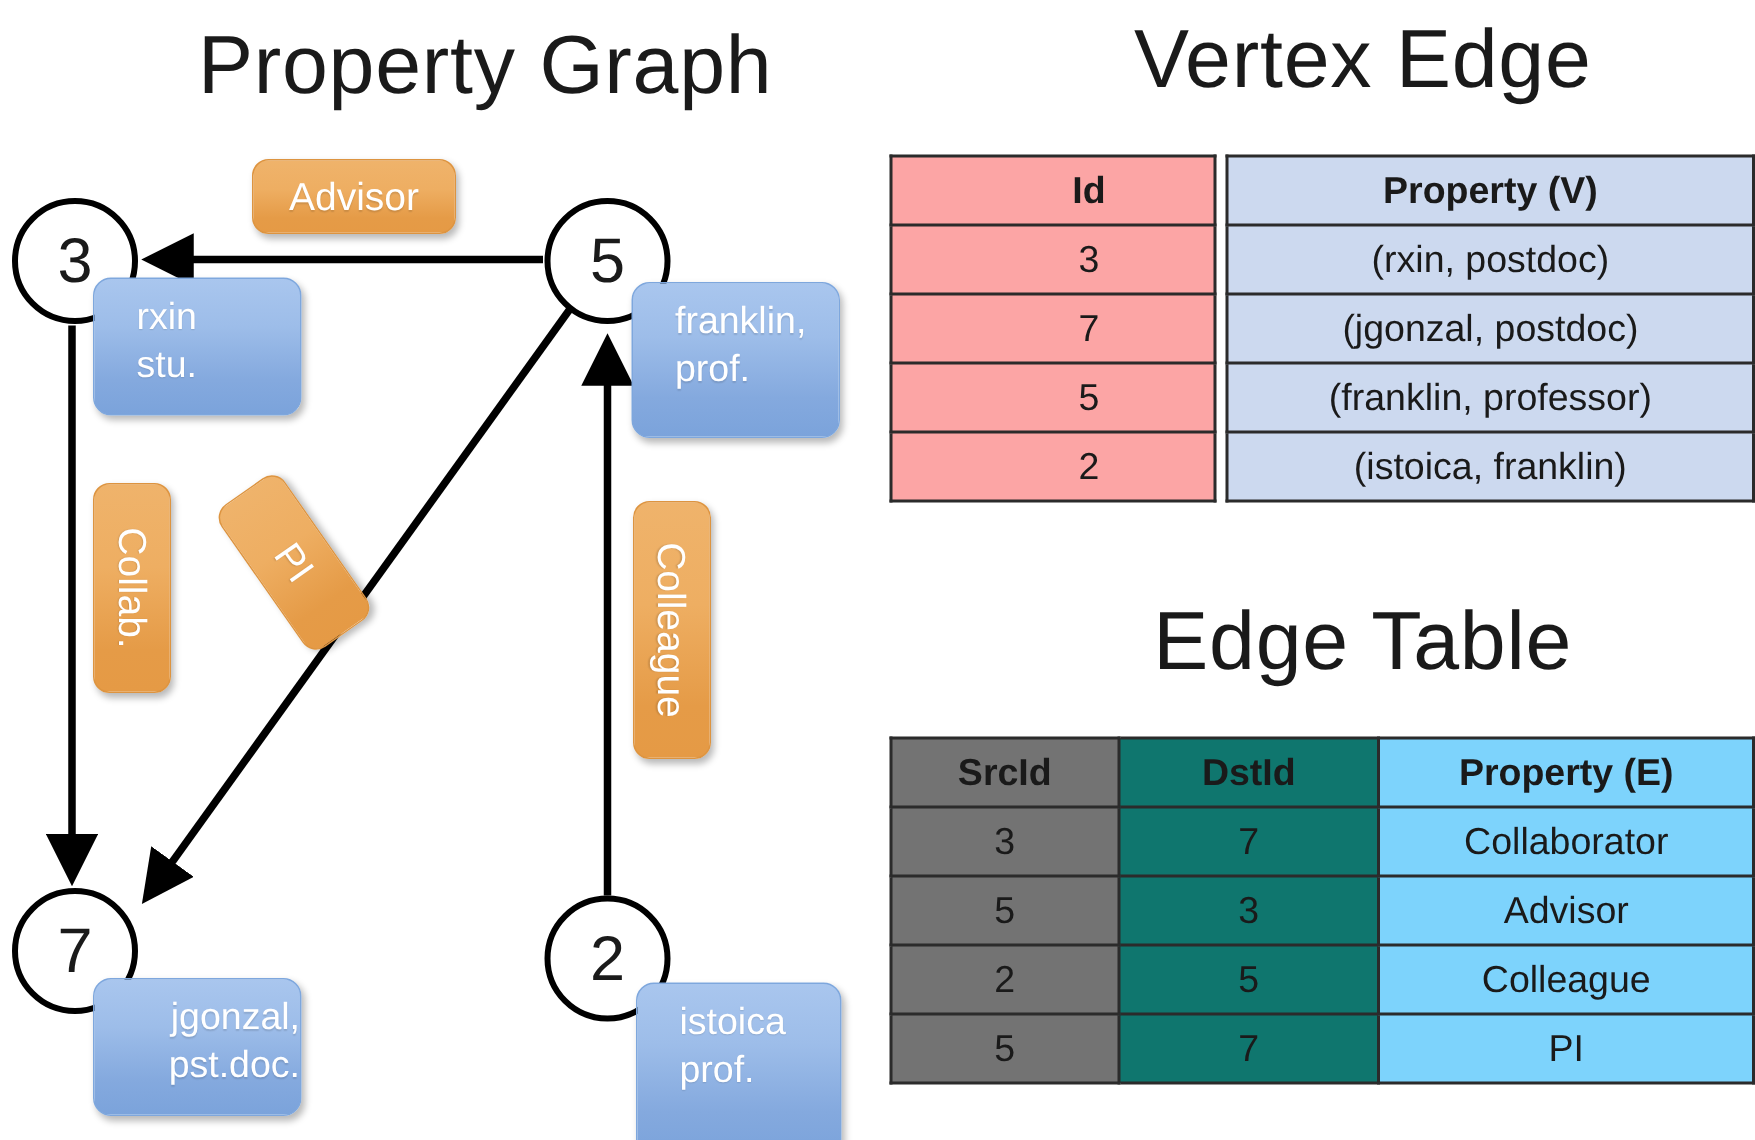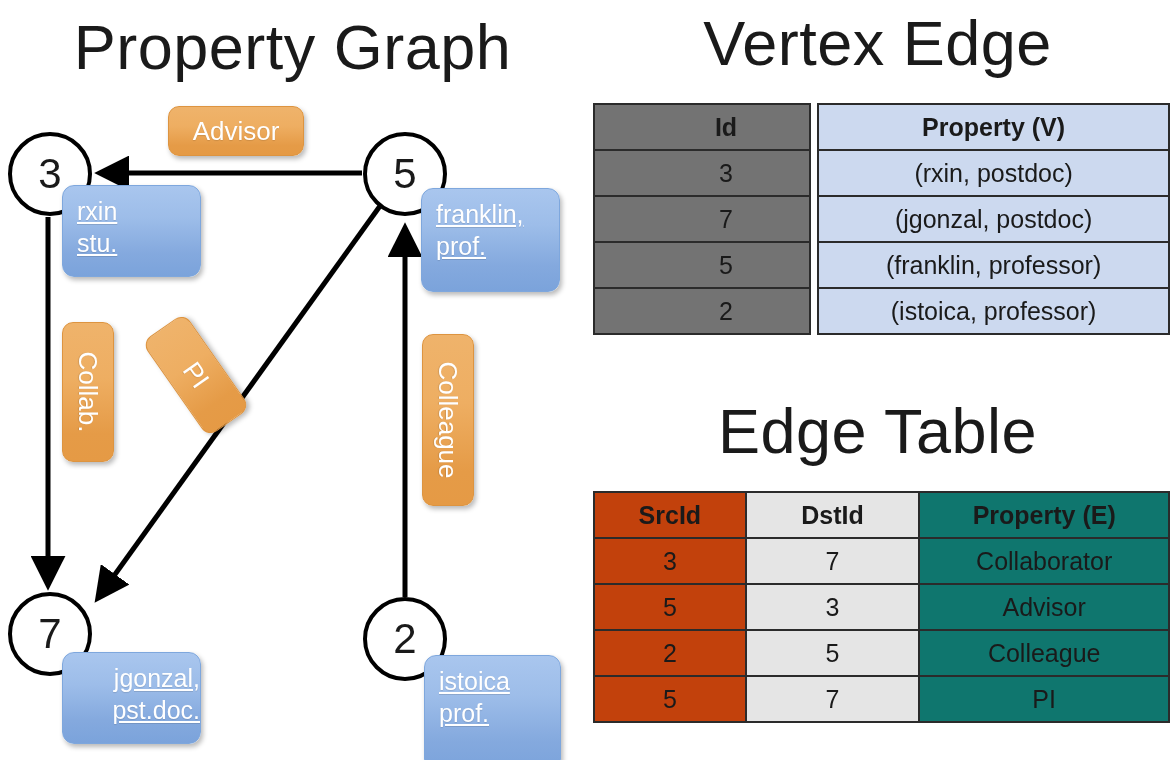--- a/index.html
+++ b/index.html
@@ -14,26 +14,27 @@
     overflow: hidden;
     font-family: "Liberation Sans", sans-serif;
     color: #000000;
   }
 
   
   .title {
     position: absolute;
     font-family: "Liberation Sans", sans-serif;
     font-weight: 300;
-    font-size: 63px;
+    font-size: 55px;
     line-height: 1;
     letter-spacing: 0.5px;
     color: #1a1a1a;
     white-space: nowrap;
     text-align: center;
+    padding-left: 31px;
   }
   #title-property-graph { left: 0; top: 16px; width: 585px; }
   #title-vertex-table   { left: 585px; top: 12px; width: 585px; }
   #title-edge-table     { left: 585px; top: 400px; width: 585px; }
 
   
   #graph-panel {
     position: absolute;
     left: 0; top: 0;
     width: 585px; height: 760px;
@@ -73,23 +74,22 @@
     box-sizing: border-box;
     border-radius: 12px;
     background: linear-gradient(180deg, #a9c6ee 0%, #9dbde9 35%, #84a9de 75%, #7ba3db 100%);
     border: 1px solid #7ea7dd;
     box-shadow: 2px 3px 5px rgba(0,0,0,0.28);
     color: #ffffff;
     font-family: "Liberation Sans", sans-serif;
     font-weight: 300;
     font-size: 25px;
     line-height: 1.28;
-    padding: 9px 0 0 14px;
+    padding: 9px 0 0 28px;
     text-shadow: 0 1px 1px rgba(0,0,0,0.12);
-    text-decoration: underline;
   }
   #pbox-rxin     { left: 62px;  top: 185px; width: 139px; height: 92px; }
   #pbox-franklin { left: 421px; top: 188px; width: 139px; height: 104px; }
   #pbox-jgonzal  { left: 62px;  top: 652px; width: 139px; height: 92px; text-align: right; }
   #pbox-istoica  { left: 424px; top: 655px; width: 137px; height: 116px; }
 
   
   .ebox {
     position: absolute;
     box-sizing: border-box;
@@ -144,28 +144,28 @@
   }
   .tbl th { font-weight: bold; font-size: 25px; }
   .spacer-col {
     border: none !important;
     width: 7px;
     padding: 0;
   }
 
   
   #vertex-table { left: 593px; top: 103px; }
-  #vertex-table .col-id   { width: 185px; background: #737373; padding-left: 48px; }
+  #vertex-table .col-id   { width: 185px; background: #fca5a5; padding-left: 48px; }
   #vertex-table .col-prop { width: 380px; background: #ccd9ef; }
 
   
   #edge-table { left: 593px; top: 491px; }
-  #edge-table .col-src  { width: 150px; background: #c2410c; }
-  #edge-table .col-dst  { width: 172px; background: #e5e5e5; }
-  #edge-table .col-prop { width: 248px; background: #0f766e; }
+  #edge-table .col-src  { width: 150px; background: #737373; }
+  #edge-table .col-dst  { width: 172px; background: #0f766e; }
+  #edge-table .col-prop { width: 248px; background: #7dd3fc; }
 </style>
 </head>
 <body>
 
 <div class="title" id="title-property-graph">Property Graph</div>
 <div class="title" id="title-vertex-table">Vertex Edge</div>
 <div class="title" id="title-edge-table">Edge Table</div>
 
 <div id="graph-panel">
 
@@ -247,21 +247,21 @@
     <td class="col-prop">(jgonzal, postdoc)</td>
   </tr>
   <tr>
     <td class="col-id">5</td>
     <td class="spacer-col"></td>
     <td class="col-prop">(franklin, professor)</td>
   </tr>
   <tr>
     <td class="col-id">2</td>
     <td class="spacer-col"></td>
-    <td class="col-prop">(istoica, professor)</td>
+    <td class="col-prop">(istoica, franklin)</td>
   </tr>
 </tbody>
   </table>
 
 <table class="tbl" id="edge-table">
   <tbody>
       <tr>
     <th class="col-src">SrcId</th>
     <th class="col-dst">DstId</th>
     <th class="col-prop">Property (E)</th>

